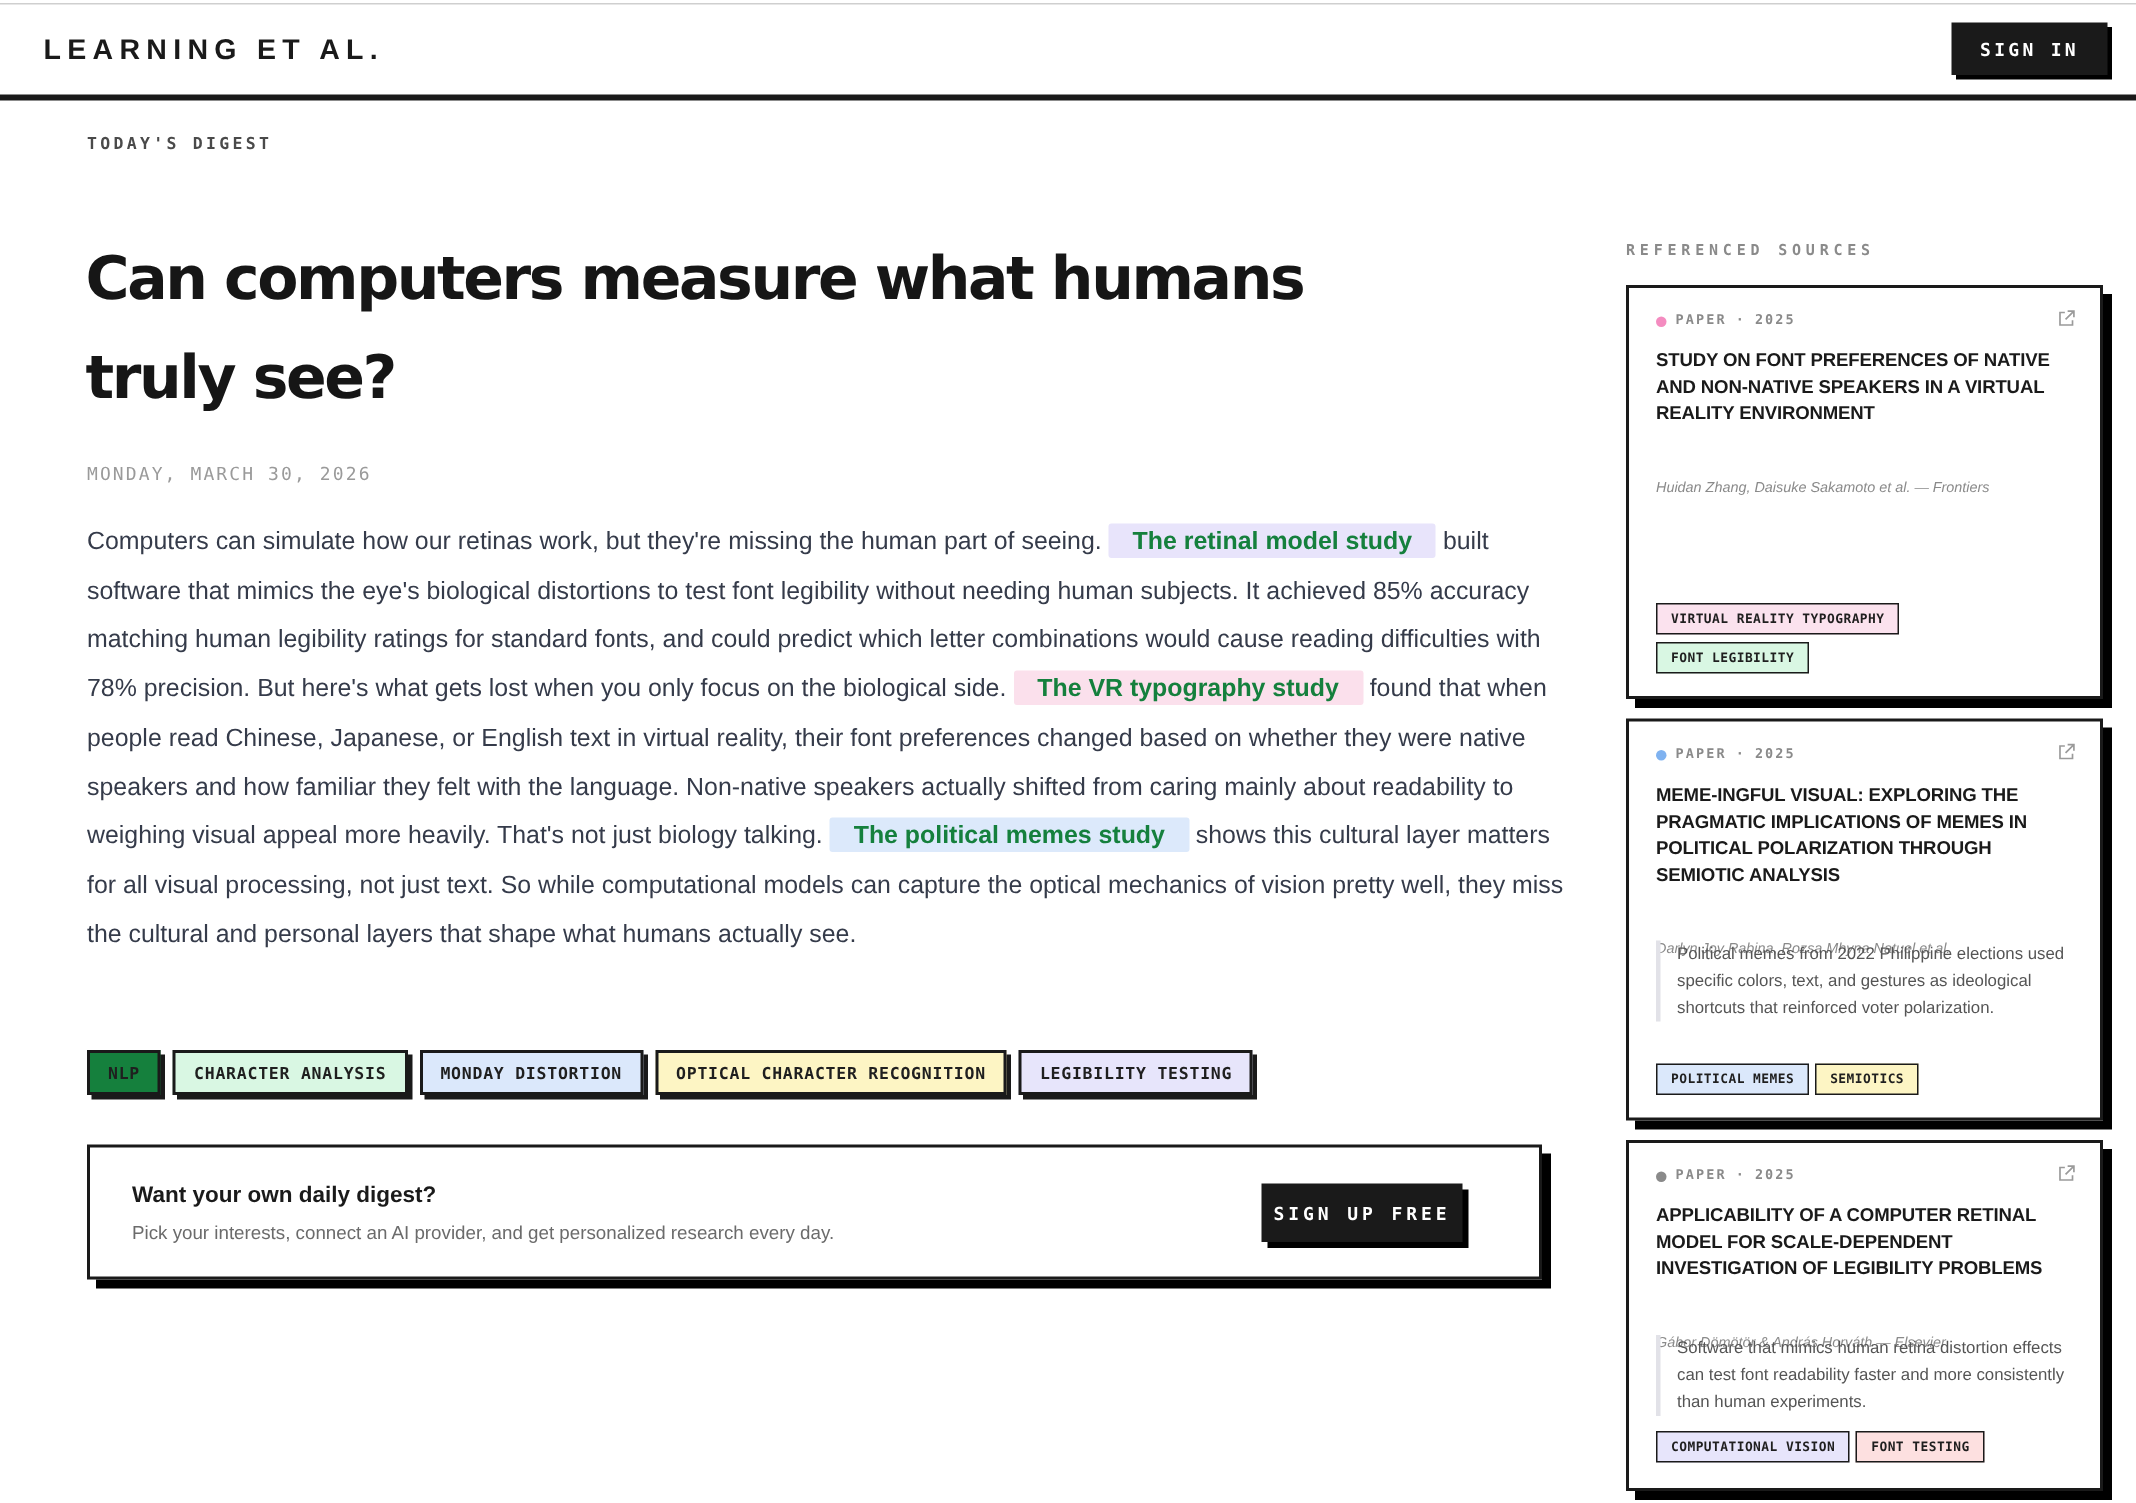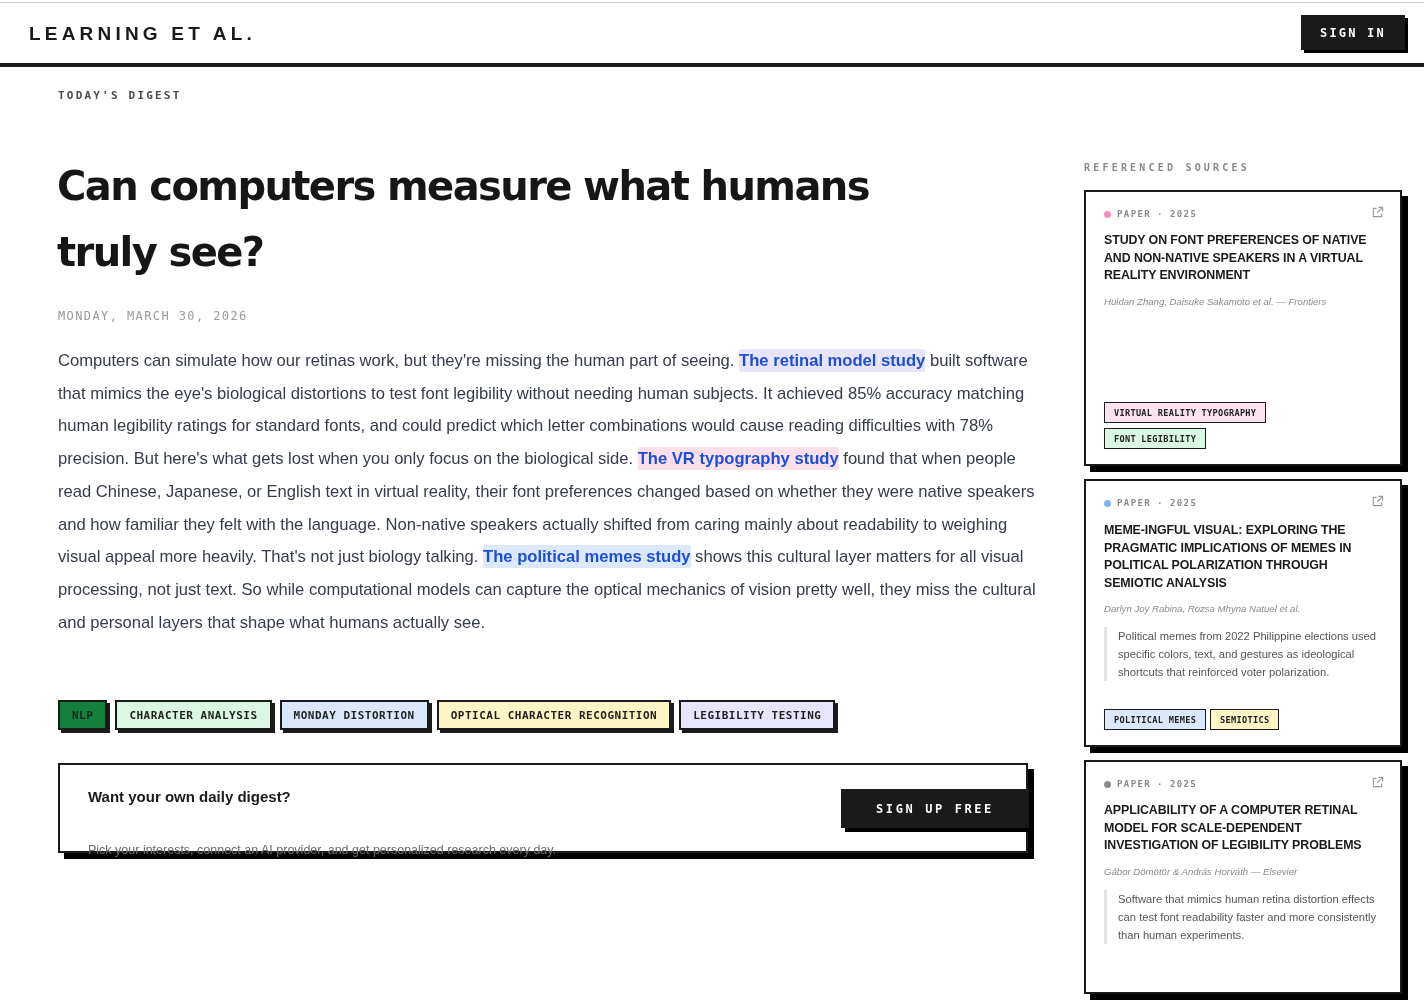--- a/index.html
+++ b/index.html
@@ -14,41 +14,41 @@
             font-family: "DejaVu Sans Mono", monospace; font-weight: 700; font-size: 12px; letter-spacing: 2.2px; box-shadow: 3px 3px 0 #000; cursor: pointer; }
   .header-rule { position: absolute; left: 0; top: 63px; width: 1424px; height: 4px; background: #1a1a1a; }
 
   .eyebrow { position: absolute; left: 58px; top: 89px; font-family: "DejaVu Sans Mono", monospace; font-weight: 700; font-size: 11px; letter-spacing: 2.2px; color: #4a4a4a; }
 
   .title { position: absolute; left: 57px; top: 153px; width: 900px; font-family: "DejaVu Sans", sans-serif; font-weight: 700; font-size: 40px; line-height: 66px; letter-spacing: -1.6px; color: #161616; }
 
   .date { position: absolute; left: 58px; top: 309px; font-family: "DejaVu Sans Mono", monospace; font-size: 12px; letter-spacing: 1.4px; color: #9a9a9a; }
 
   .body { position: absolute; left: 58px; top: 345px; width: 985px; font-family: "Liberation Sans", sans-serif; font-size: 16.6px; line-height: 32.7px; color: #353b4a; }
-  .hl { font-weight: 700; color: #1d4ed8; padding: 2px 0; border-radius: 2px; }
+  .hl { font-weight: 700; color: #15803d; padding: 2px 16px; border-radius: 2px; }
   .hl.lav { background: #e8e4fb; }
   .hl.pink { background: #fbe0ec; }
   .hl.blue { background: #dce9fb; }
 
   .tags { position: absolute; left: 58px; top: 700px; display: flex; gap: 8px; }
   .tag { font-family: "DejaVu Sans Mono", monospace; font-weight: 700; font-size: 11px; letter-spacing: 0.5px; color: #1f1f1f; border: 2px solid #1a1a1a; height: 30px; padding: 0 12px; display: flex; align-items: center; box-shadow: 3px 3px 0 #1a1a1a; cursor: pointer; }
 
   .cta { position: absolute; left: 58px; top: 763px; width: 970px; height: 90px; border: 2px solid #1a1a1a; background: #fff; box-shadow: 6px 6px 0 #000; }
   .cta-title { position: absolute; left: 28px; top: 23px; font-family: "Liberation Sans", sans-serif; font-weight: 700; font-size: 15px; color: #1a1a1a; }
-  .cta-sub { position: absolute; left: 28px; top: 50px; font-family: "Liberation Sans", sans-serif; font-size: 12.5px; color: #6b6b6b; margin-top: 28px; }
-  .cta-btn { position: absolute; left: 781px; top: 24px; width: 188px; height: 39px; background: #1a1a1a; color: #fff; border: none; font-family: "DejaVu Sans Mono", monospace; font-weight: 700; font-size: 12px; letter-spacing: 2.6px; box-shadow: 4px 4px 0 #000; cursor: pointer; }
+  .cta-sub { position: absolute; left: 28px; top: 50px; font-family: "Liberation Sans", sans-serif; font-size: 12.5px; color: #6b6b6b; }
+  .cta-btn { position: absolute; left: 781px; top: 24px; width: 134px; height: 39px; background: #1a1a1a; color: #fff; border: none; font-family: "DejaVu Sans Mono", monospace; font-weight: 700; font-size: 12px; letter-spacing: 2.6px; box-shadow: 4px 4px 0 #000; cursor: pointer; }
 
   .sources-label { position: absolute; left: 1084px; top: 162px; font-family: "DejaVu Sans Mono", monospace; font-weight: 700; font-size: 10px; letter-spacing: 3.2px; color: #8a8a8a; }
 
   .card { position: absolute; left: 1084px; width: 318px; border: 2px solid #1a1a1a; background: #fff; box-shadow: 6px 6px 0 #000; }
   .card .meta { position: absolute; left: 18px; top: 17px; display: flex; align-items: center; gap: 6px; font-family: "DejaVu Sans Mono", monospace; font-weight: 700; font-size: 9px; letter-spacing: 1.4px; color: #8a8a8a; }
   .card .dot { width: 7px; height: 7px; border-radius: 50%; display: inline-block; }
   .card .ext { position: absolute; right: 16px; top: 14px; width: 13px; height: 13px; cursor: pointer; }
   .card .ctitle { position: absolute; left: 18px; top: 40px; width: 280px; font-family: "Liberation Sans", sans-serif; font-weight: 700; font-size: 12.4px; line-height: 17.6px; color: #1a1a1a; text-transform: uppercase; letter-spacing: -0.1px; }
-  .card .authors { position: absolute; left: 18px; font-family: "Liberation Sans", sans-serif; font-style: italic; font-size: 9.6px; color: #8a8a8a; }
+  .card .authors { position: absolute; left: 18px; font-family: "Liberation Sans", sans-serif; font-style: italic; font-size: 9.6px; color: #8a8a8a; margin-top: 24px; }
   .card .quote { position: absolute; left: 18px; width: 282px; border-left: 3px solid #e2e2e8; padding-left: 11px; font-family: "Liberation Sans", sans-serif; font-size: 11.2px; line-height: 18px; color: #555; }
   .card .ctags { position: absolute; left: 18px; width: 290px; display: flex; flex-wrap: wrap; gap: 5px 4px; }
   .ctag { font-family: "DejaVu Sans Mono", monospace; font-weight: 700; font-size: 8.6px; letter-spacing: 0.3px; color: #1f1f1f; border: 1.4px solid #1a1a1a; height: 21px; padding: 0 9px; display: flex; align-items: center; cursor: pointer; }
 </style>
 </head>
 <body>
 
 <div class="topline"></div>
 
 <header class="header">
@@ -127,13 +127,17 @@
     <span>·</span>
     <span>2025</span>
   </div>
   <svg class="ext" viewBox="0 0 14 14">
       <path d="M6 2.5H2.5v9h9V8" fill="none" stroke="#9a9a9a" stroke-width="1.2"></path>
       <path d="M8 1.5h4.5V6M12.5 1.5L6.5 7.5" fill="none" stroke="#9a9a9a" stroke-width="1.2"></path>
     </svg>
   <div class="ctitle" style="top:40px;">Applicability of a Computer Retinal Model for Scale-Dependent Investigation of Legibility Problems</div>
   <div class="authors" style="top:104px;">Gábor Dömötör &amp; András Horváth — Elsevier</div>
   <div class="quote" style="top:128px;">Software that mimics human retina distortion effects can test font readability faster and more consistently than human experiments.</div>
+  <div class="ctags" style="top:192px;">
+    <span class="ctag" style="background: rgb(231, 229, 251);">COMPUTATIONAL VISION</span>
+    <span class="ctag" style="background: rgb(253, 224, 224);">FONT TESTING</span>
+  </div>
 </div>
 
 </body></html>

